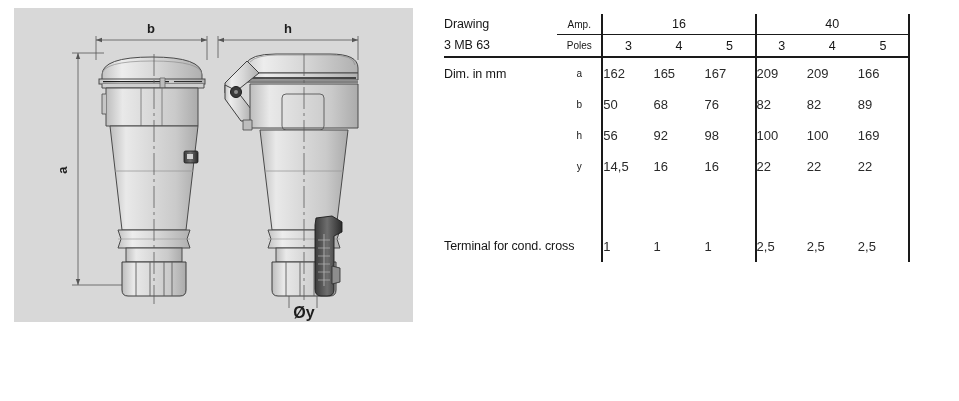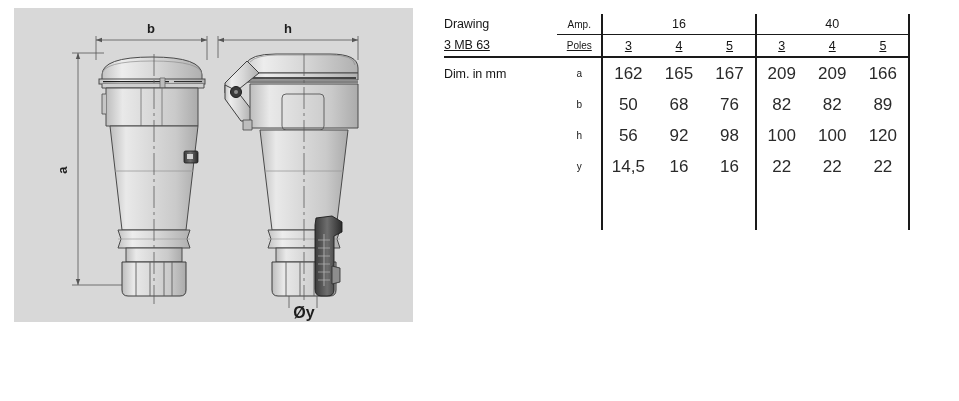--- a/index.html
+++ b/index.html
@@ -69,42 +69,41 @@
     padding-left: 2px;
     letter-spacing: -0.1px;
     white-space: nowrap;
   }
   .sym {
     font-weight: bold;
     font-size: 10px;
     text-align: center;
   }
   .num {
-    text-align: center;
-    font-size: 17px;
+    font-size: 13px;
     color: #2a2a2a;
   }
   .hdr-amp {
     font-weight: bold;
     text-align: center;
     font-size: 12.5px;
   }
   .hdr-pole {
     font-weight: bold;
     text-align: center;
     font-size: 12.5px;
   }
 
   
   .vline-l { border-left: 2.2px solid #1a1a1a; }
   .hline-bot-thin { border-bottom: 1.3px solid #1a1a1a; }
   .hline-bot-thick { border-bottom: 2.0px solid #1a1a1a; }
 
   tr.r-head1 td { height: 20px; }
-  tr.r-head2 td { height: 21px; text-decoration: underline; }
+  tr.r-head2 td { height: 21px; }
   tr.r-a    td { height: 31px; }
   tr.r-b    td { height: 31px; }
   tr.r-h    td { height: 31px; }
   tr.r-y    td { height: 31px; }
   tr.r-gap  td { height: 48px; }
   tr.r-t1   td { height: 32px; }
   tr.r-t2   td { height: 31px; }
 </style>
 </head>
 <body>
@@ -315,21 +314,21 @@
       </tr>
 
       <tr class="r-h">
         <td class="lbl"></td>
         <td class="sym">h</td>
         <td class="num vline-l">56</td>
         <td class="num">92</td>
         <td class="num">98</td>
         <td class="num vline-l">100</td>
         <td class="num">100</td>
-        <td class="num">120</td>
+        <td class="num">169</td>
         <td class="vline-l"></td>
       </tr>
 
       <tr class="r-y">
         <td class="lbl"></td>
         <td class="sym">y</td>
         <td class="num vline-l">14,5</td>
         <td class="num">16</td>
         <td class="num">16</td>
         <td class="num vline-l">22</td>
@@ -343,17 +342,27 @@
         <td></td>
         <td class="vline-l"></td>
         <td></td>
         <td></td>
         <td class="vline-l"></td>
         <td></td>
         <td></td>
         <td class="vline-l"></td>
       </tr>
 
+      <tr class="r-t1">
+        <td class="lbl" colspan="2">Terminal for cond. cross</td>
+        <td class="num vline-l">1</td>
+        <td class="num">1</td>
+        <td class="num">1</td>
+        <td class="num vline-l">2,5</td>
+        <td class="num">2,5</td>
+        <td class="num">2,5</td>
+        <td class="vline-l"></td>
+      </tr>
 
 
     </tbody>
   </table>
 </div>
 
 </body></html>

